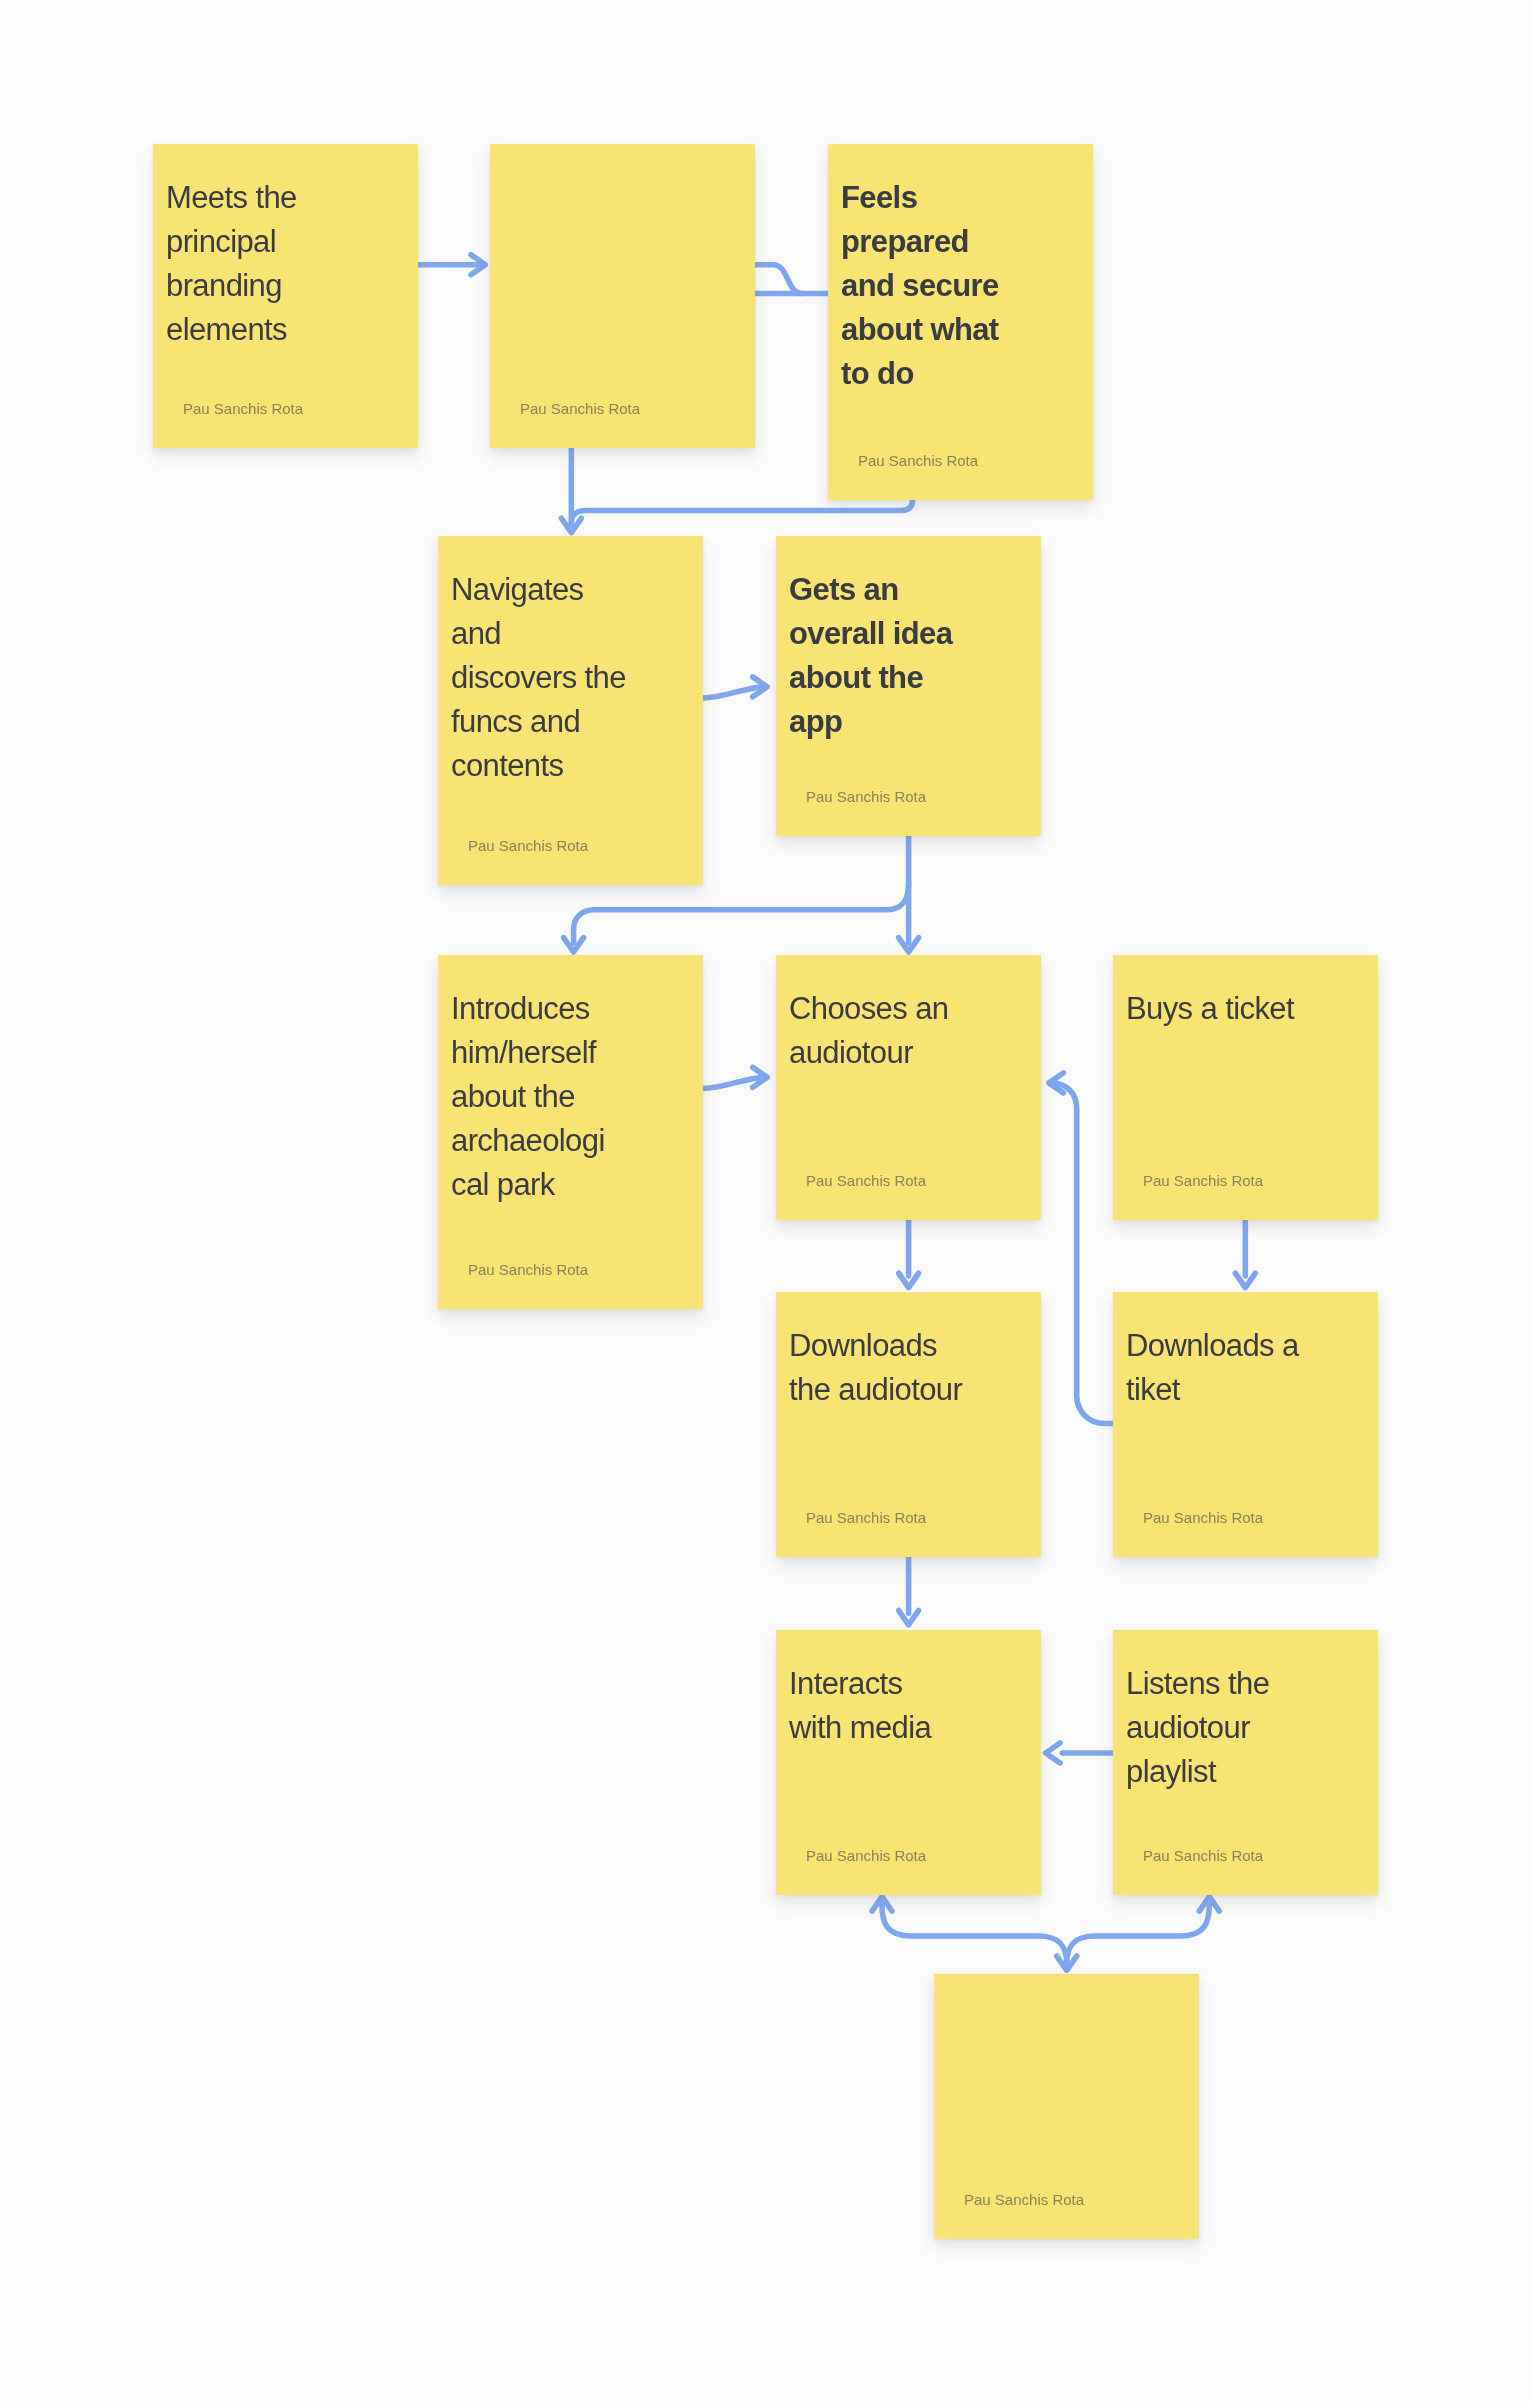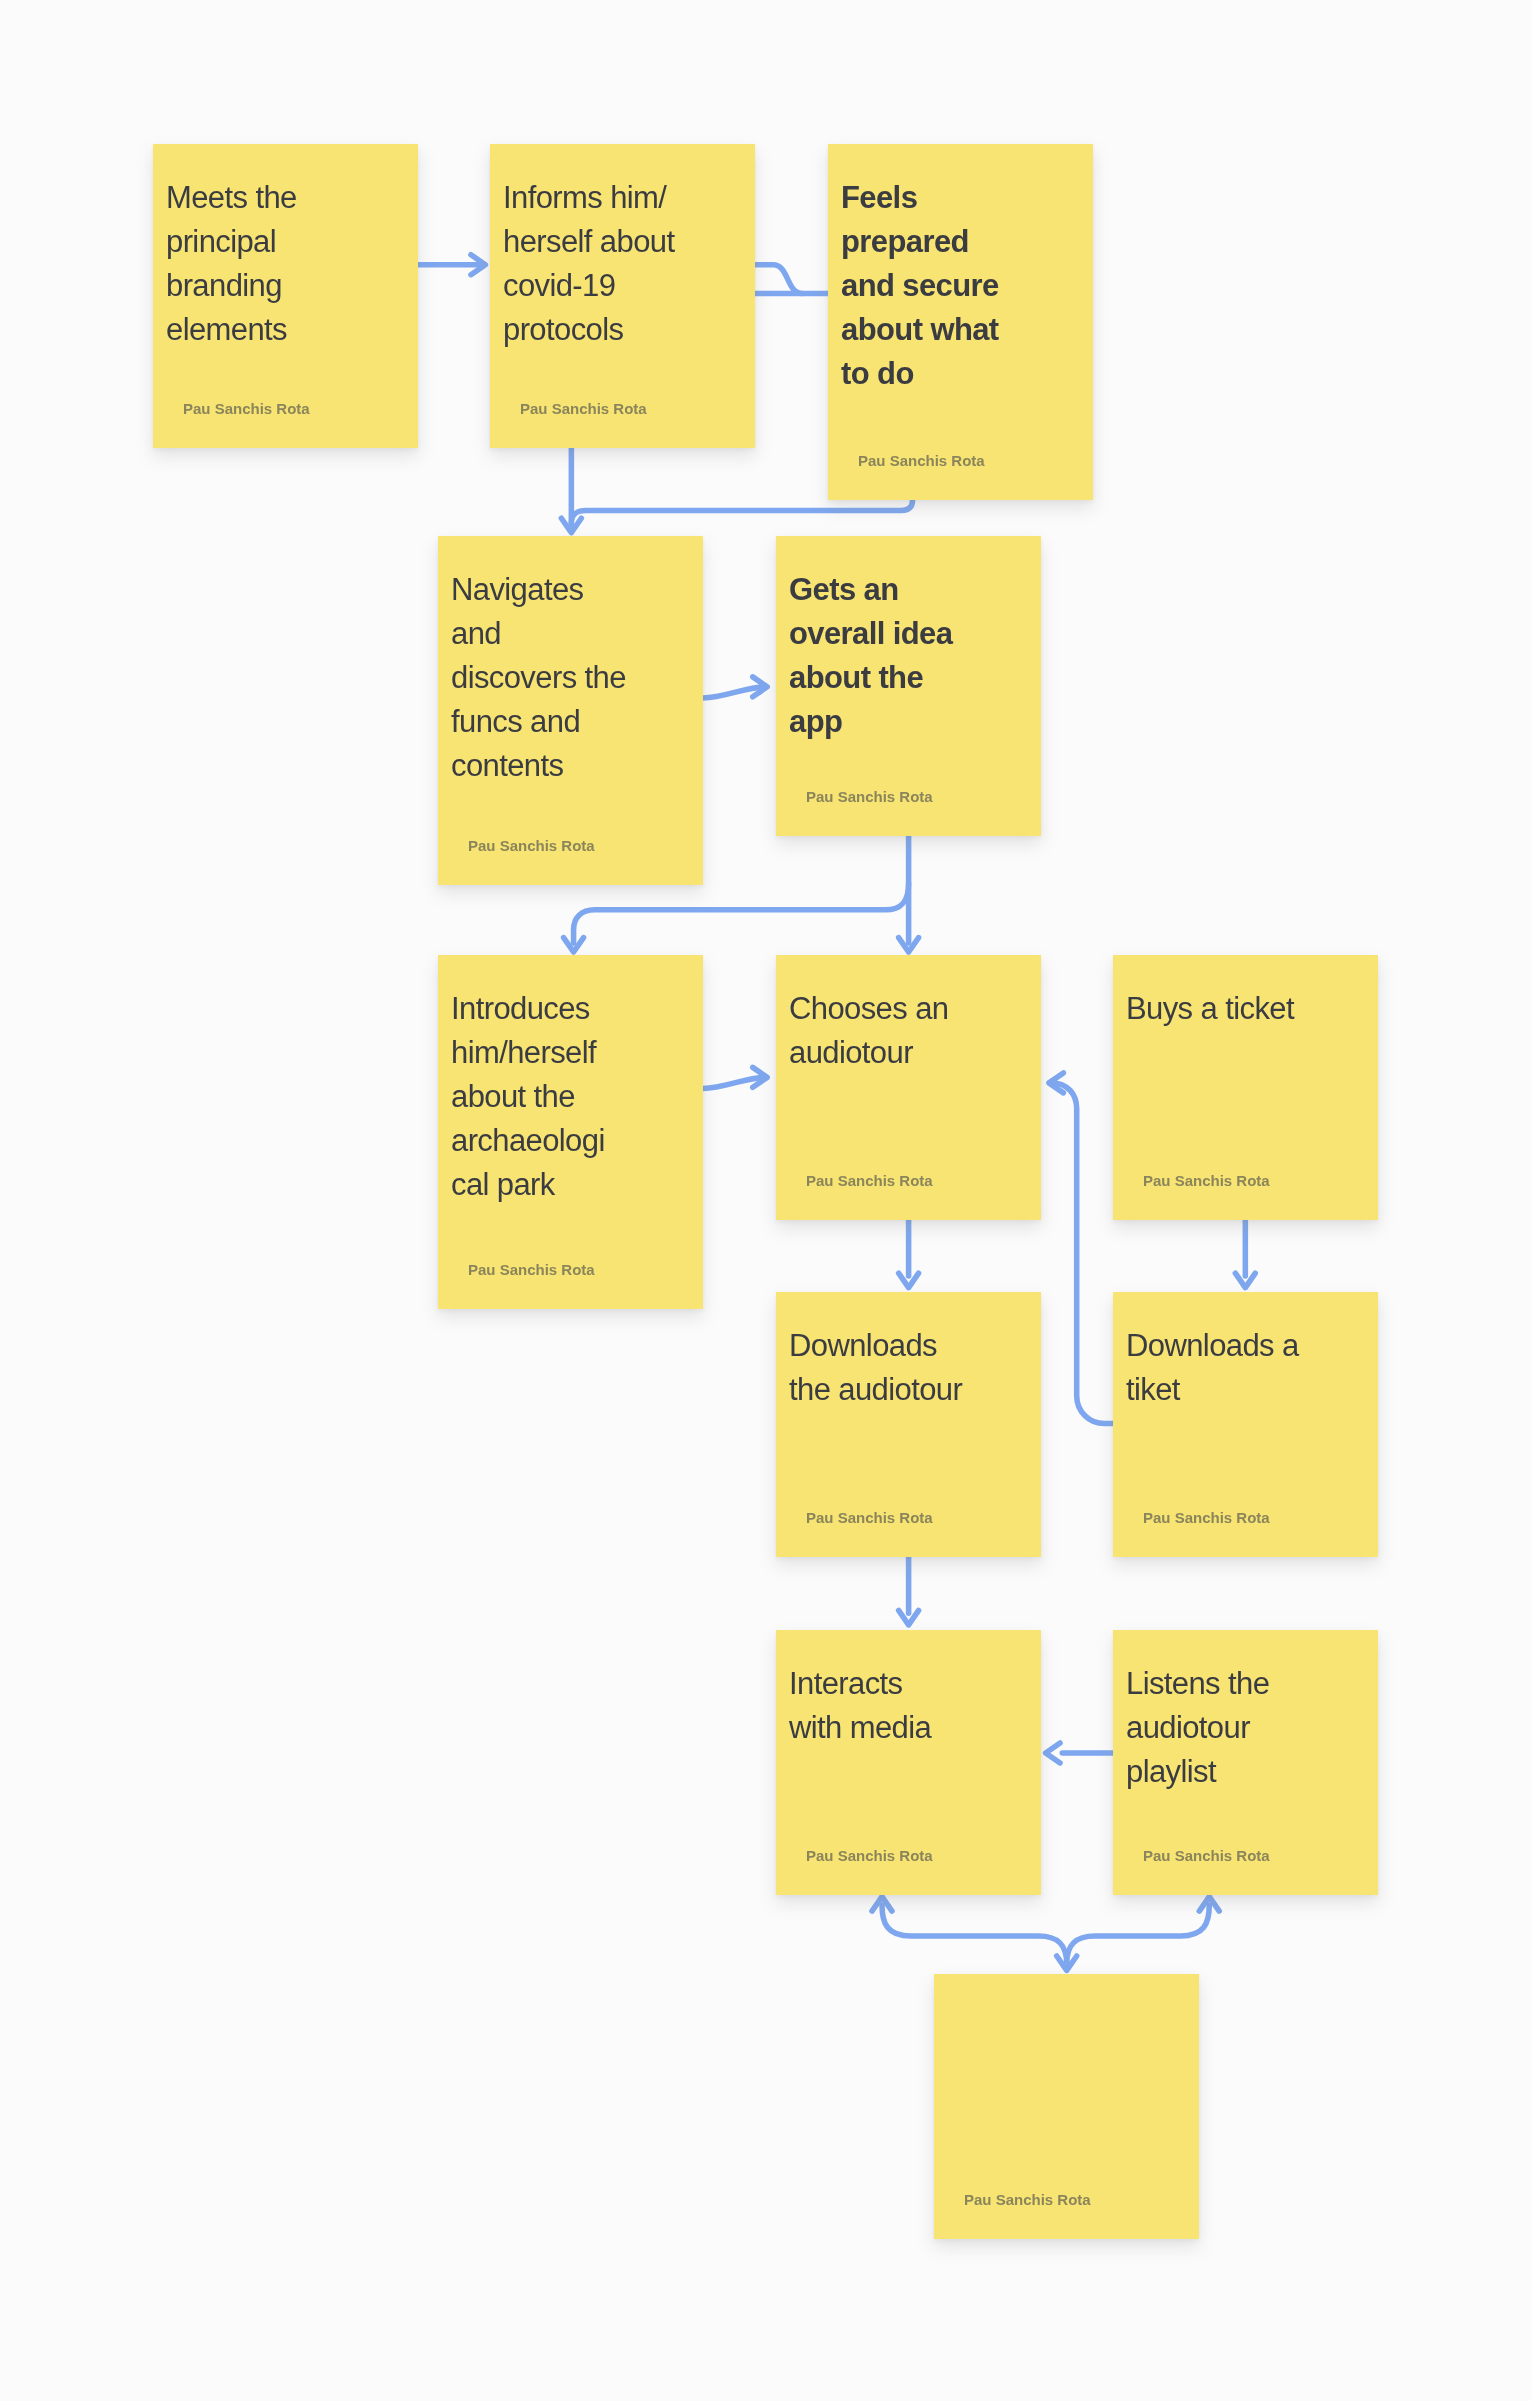--- a/index.html
+++ b/index.html
@@ -27,21 +27,21 @@
     font-weight:400;
   }
   .note.bold .txt{font-weight:700;}
   .note .author{
     position:absolute;
     left:30px;
     bottom:31px;
     font-size:15px;
     letter-spacing:0;
     color:#8B855C;
-    font-weight:700;
+    font-weight:400;
   }
   svg.connectors{position:absolute;left:0;top:0;}
   .c{
     fill:none;
     stroke:#7EA7EF;
     stroke-width:10;
     stroke-linecap:round;
     stroke-linejoin:round;
   }
 </style>
@@ -124,24 +124,20 @@
 
   <div class="note" style="left:153px;top:144px;width:265px;height:304px">
     <div class="txt">Meets the
 principal
 branding
 elements</div>
     <div class="author">Pau Sanchis Rota</div>
   </div>
 
   <div class="note" style="left:490px;top:144px;width:265px;height:304px">
-    <div class="txt">Informs him/
-herself about
-covid-19
-protocols</div>
     <div class="author">Pau Sanchis Rota</div>
   </div>
 
   <div class="note bold" style="left:828px;top:144px;width:265px;height:356px">
     <div class="txt">Feels
 prepared
 and secure
 about what
 to do</div>
     <div class="author">Pau Sanchis Rota</div>

